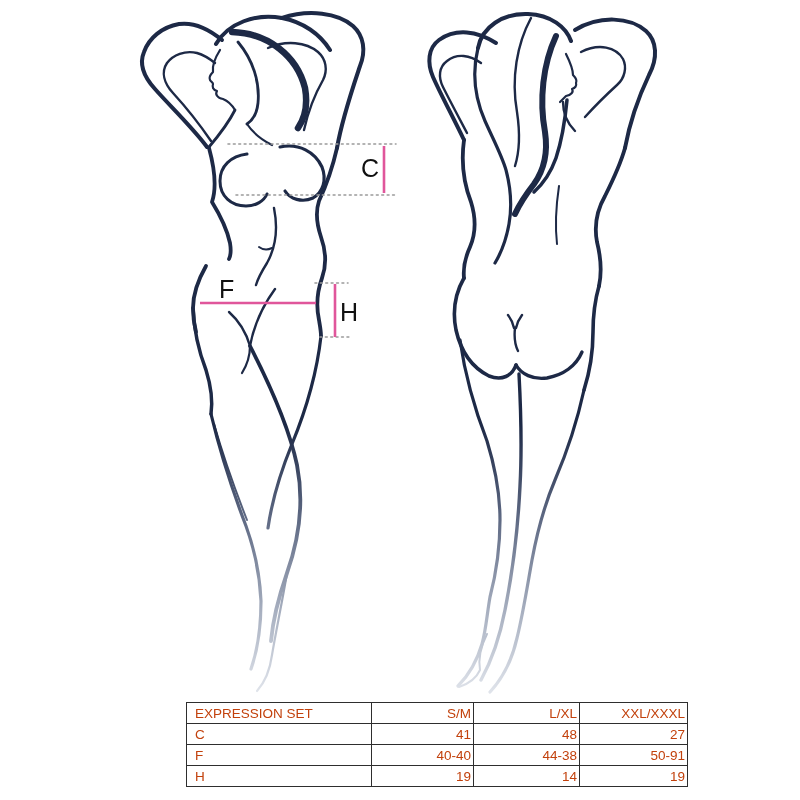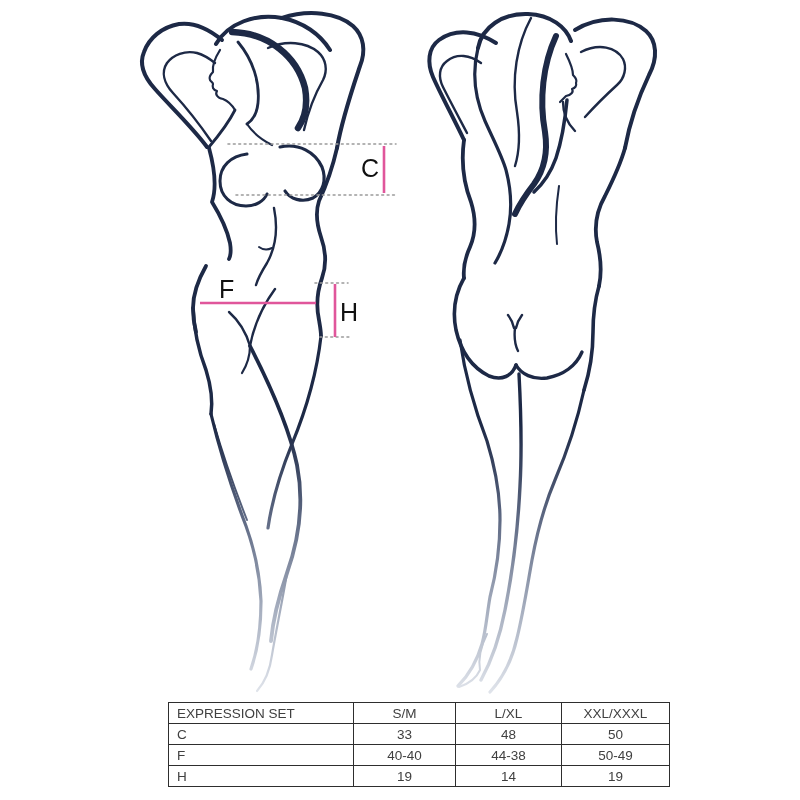--- a/index.html
+++ b/index.html
@@ -1,24 +1,24 @@
 <!DOCTYPE html>
 <html><head>
 <meta charset="utf-8">
 <style>
   html,body{margin:0;padding:0;background:#ffffff;}
   .stage{position:relative;width:800px;height:800px;background:#ffffff;overflow:hidden;
          font-family:"Liberation Sans",sans-serif;}
   .stage svg{position:absolute;left:0;top:0;}
   .ink path{fill:none;stroke-linecap:round;stroke-linejoin:round;}
   .measure-label{font-family:"Liberation Sans",sans-serif;font-size:25px;font-weight:500;fill:#111111;}
-  table.size-table{position:absolute;left:168px;top:702px;width:501px;border-collapse:collapse;
-        table-layout:fixed;font-family:"Liberation Sans",sans-serif;font-size:13.5px;color:#404040;}
+  table.size-table{position:absolute;left:186px;top:702px;width:501px;border-collapse:collapse;
+        table-layout:fixed;font-family:"Liberation Sans",sans-serif;font-size:13.5px;color:#c2410c;}
   table.size-table th,table.size-table td{border:1.6px solid #2e2e2e;height:20px;padding:0 2px;
-        font-weight:400;text-align:center;white-space:nowrap;}
+        font-weight:400;text-align:right;white-space:nowrap;}
   table.size-table .rowhead{text-align:left;padding-left:8px;}
 </style>
 </head>
 <body>
 
 <div class="stage">
 
   <svg width="800" height="800" viewBox="0 0 800 800">
     <defs>
       <linearGradient id="fade" gradientUnits="userSpaceOnUse" x1="0" y1="330" x2="0" y2="710">
@@ -109,29 +109,29 @@
     </colgroup>
     <tbody>
       <tr>
         <th class="rowhead">EXPRESSION SET</th>
         <th>S/M</th>
         <th>L/XL</th>
         <th>XXL/XXXL</th>
       </tr>
       <tr>
         <td class="rowhead">C</td>
-        <td>33</td>
+        <td>41</td>
         <td>48</td>
-        <td>50</td>
+        <td>27</td>
       </tr>
       <tr>
         <td class="rowhead">F</td>
         <td>40-40</td>
         <td>44-38</td>
-        <td>50-49</td>
+        <td>50-91</td>
       </tr>
       <tr>
         <td class="rowhead">H</td>
         <td>19</td>
         <td>14</td>
         <td>19</td>
       </tr>
     </tbody>
   </table>
 </div>

